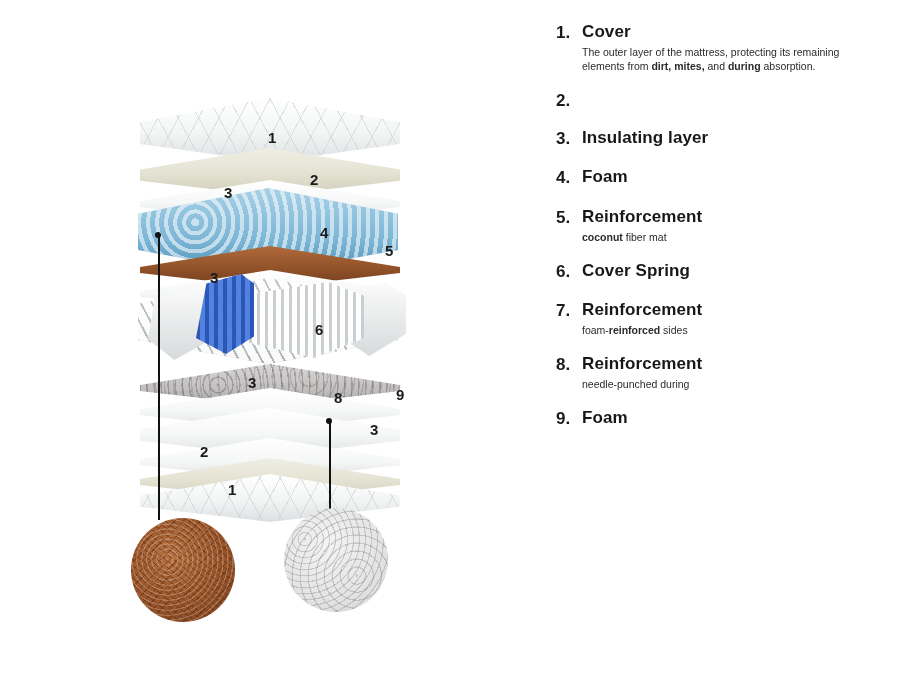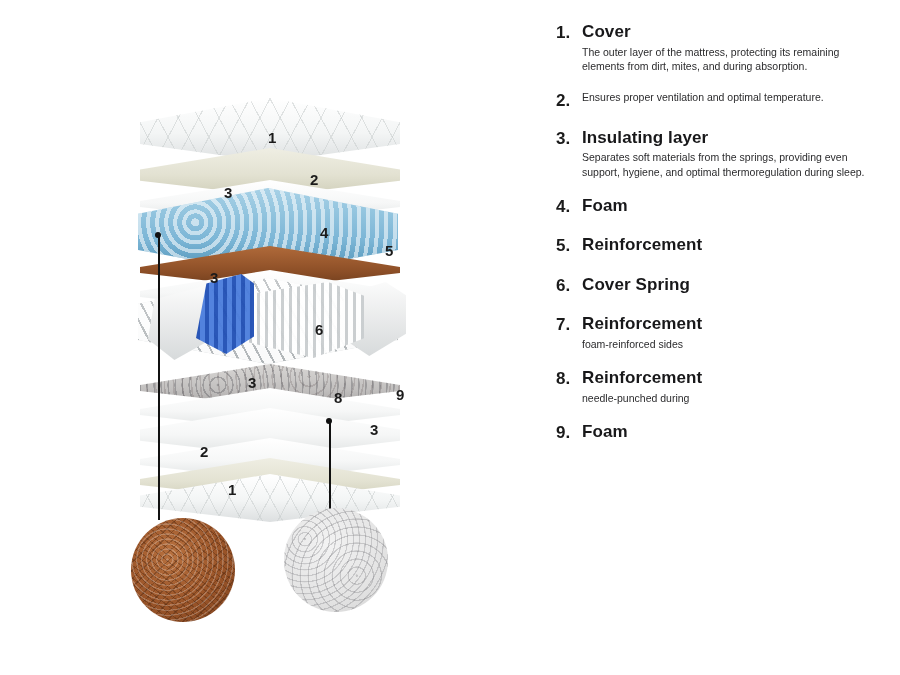--- a/index.html
+++ b/index.html
@@ -231,21 +231,21 @@
     line-height: 1.15;
     margin-bottom: 3px;
   }
   .legend-desc {
     font-size: 10.5px;
     line-height: 1.35;
     color: #2b2b2d;
     max-width: 300px;
   }
   .legend-desc b {
-    font-weight: 400;
+    font-weight: 700;
   }
 </style>
 </head>
 <body>
 
 <div class="page">
 
   <div class="illustration">
     <div class="stack">
 
@@ -335,43 +335,42 @@
       <div class="legend-num">1.</div>
       <div class="legend-body">
         <div class="legend-title">Cover</div>
         <div class="legend-desc">The outer layer of the mattress, protecting its remaining elements from <b>dirt, mites,</b> and <b>during</b> absorption.</div>
       </div>
     </div>
 
     <div class="legend-item">
       <div class="legend-num">2.</div>
       <div class="legend-body">
-        <div class="legend-desc">Ensures proper <b>ventilation and optimal</b> temperature.</div>
       </div>
     </div>
 
     <div class="legend-item">
       <div class="legend-num">3.</div>
       <div class="legend-body">
         <div class="legend-title">Insulating layer</div>
-        <div class="legend-desc">Separates soft materials from the springs, providing even <b>support, hygiene,</b> and <b>optimal</b> thermoregulation during sleep.</div>
       </div>
     </div>
 
     <div class="legend-item">
       <div class="legend-num">4.</div>
       <div class="legend-body">
         <div class="legend-title">Foam</div>
       </div>
     </div>
 
     <div class="legend-item">
       <div class="legend-num">5.</div>
       <div class="legend-body">
         <div class="legend-title">Reinforcement</div>
+        <div class="legend-desc"><b>coconut</b> fiber mat</div>
       </div>
     </div>
 
     <div class="legend-item">
       <div class="legend-num">6.</div>
       <div class="legend-body">
         <div class="legend-title">Cover Spring</div>
       </div>
     </div>
 

